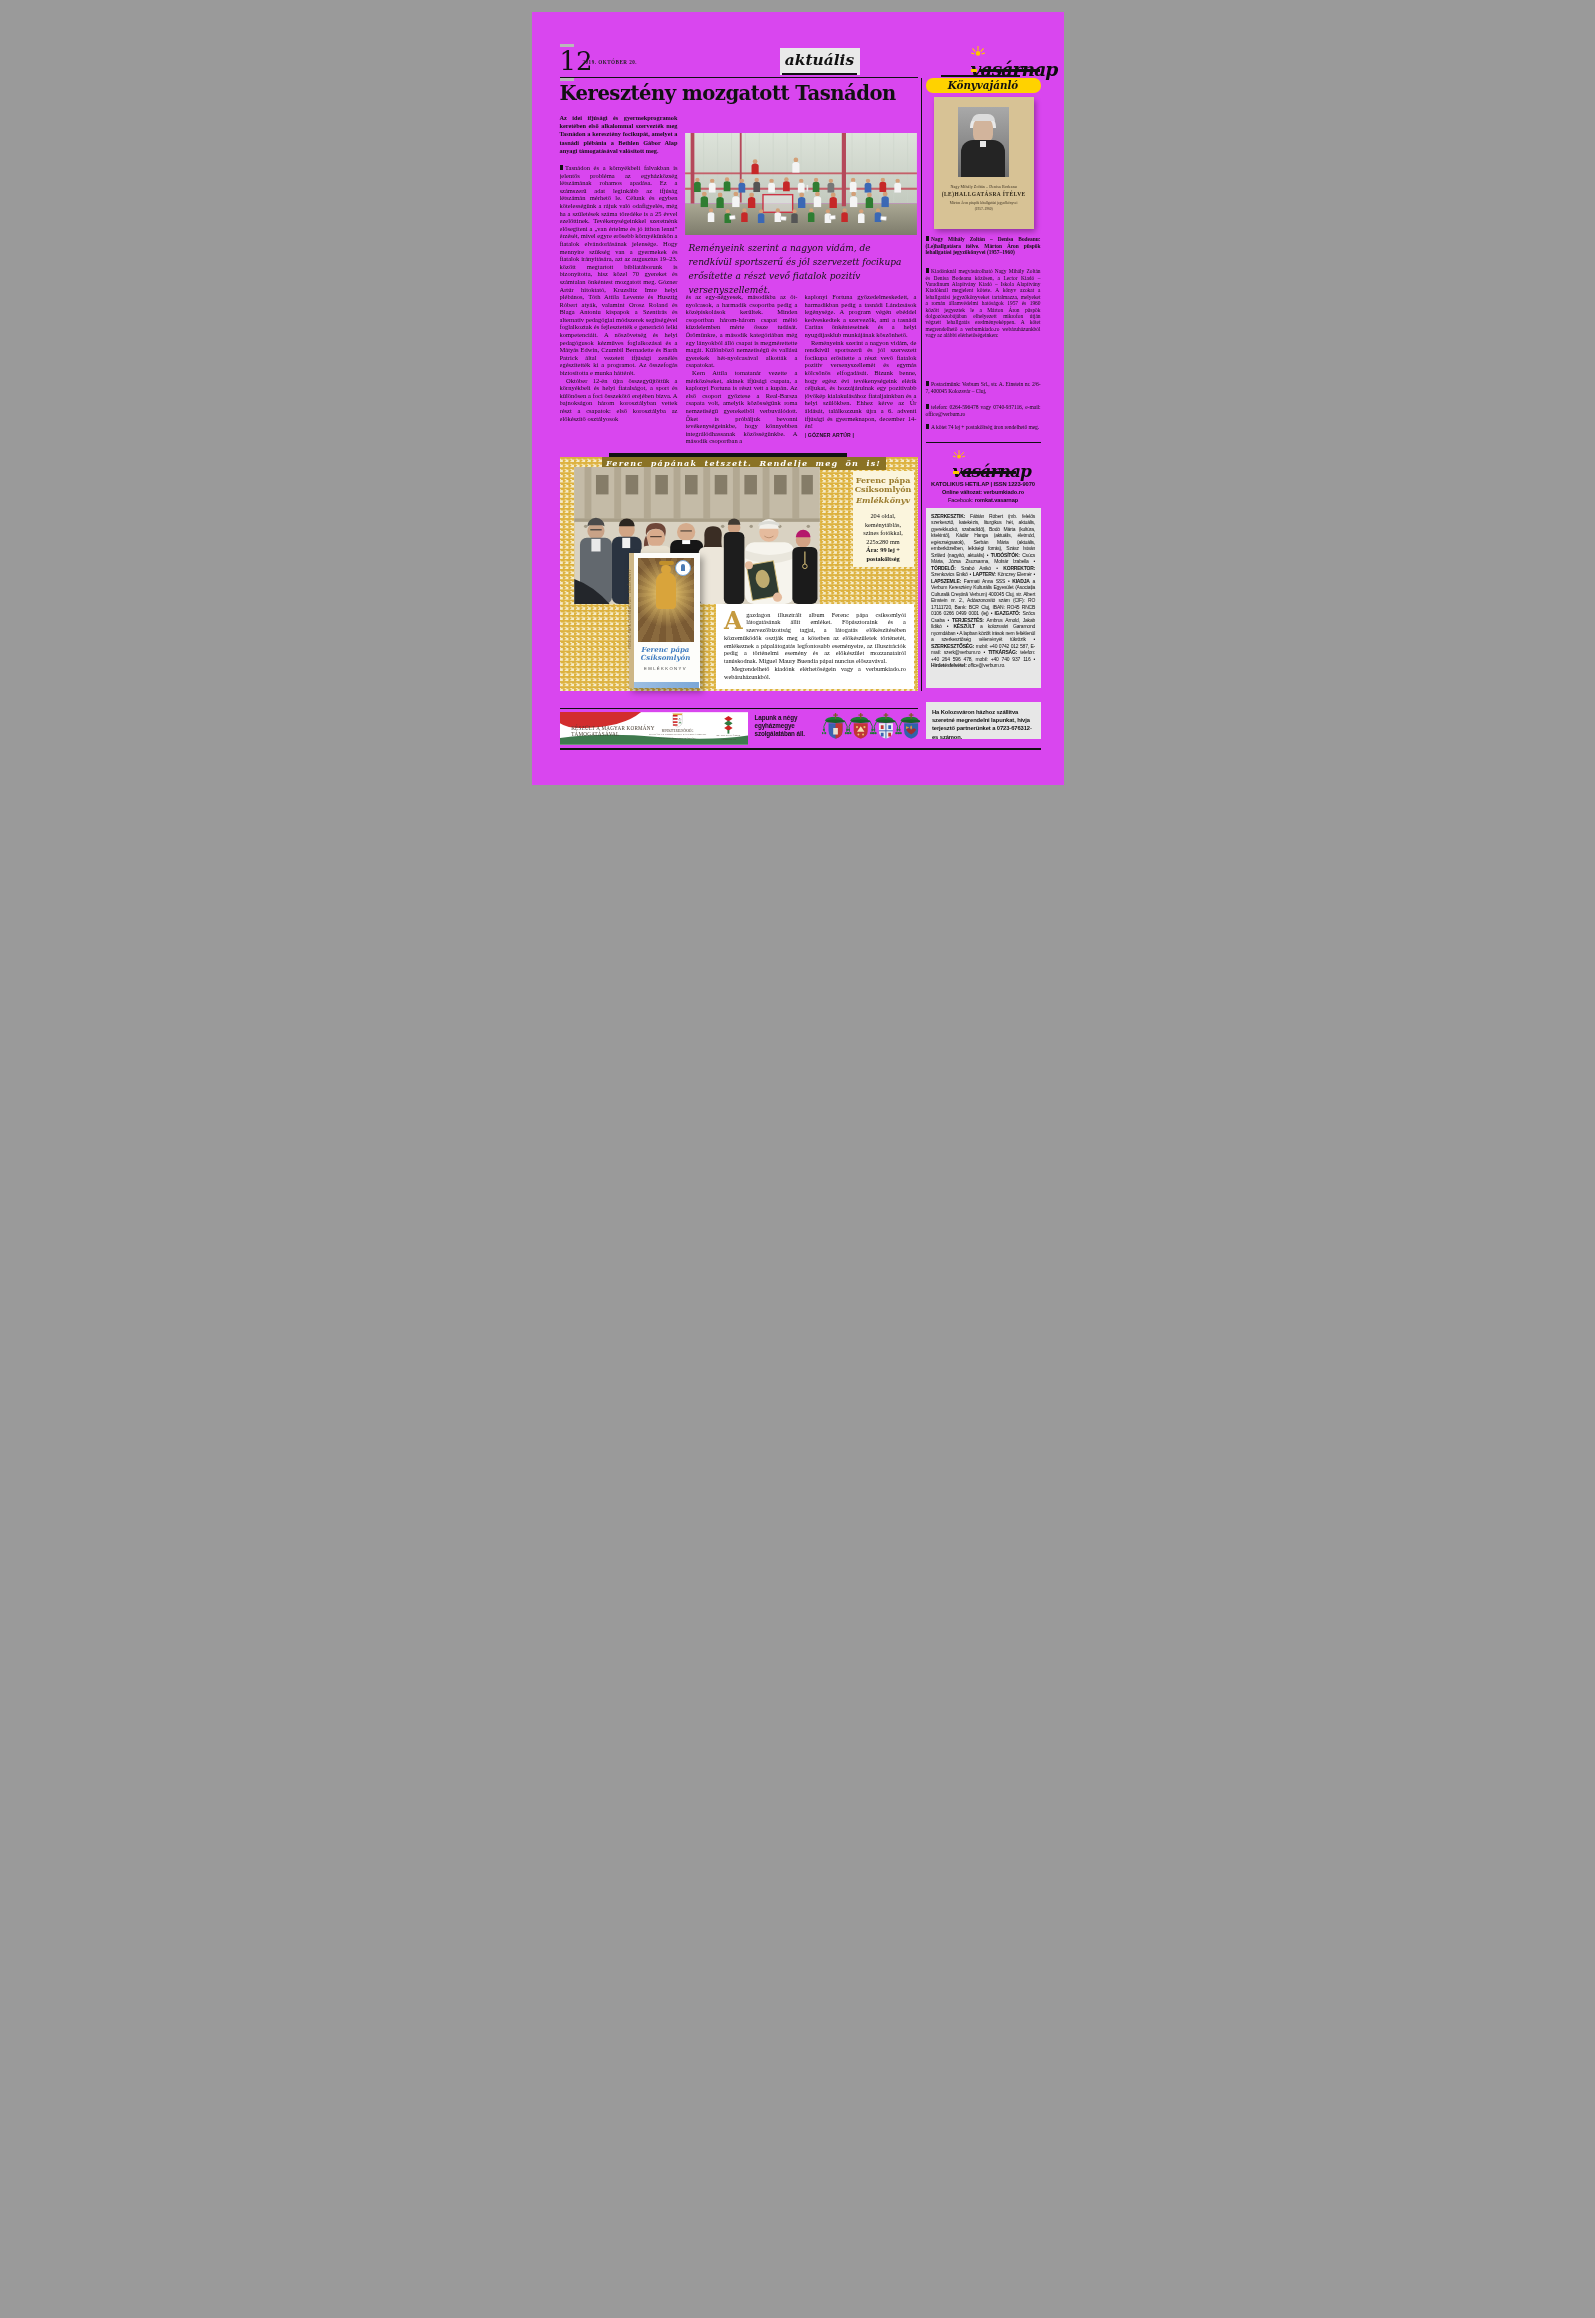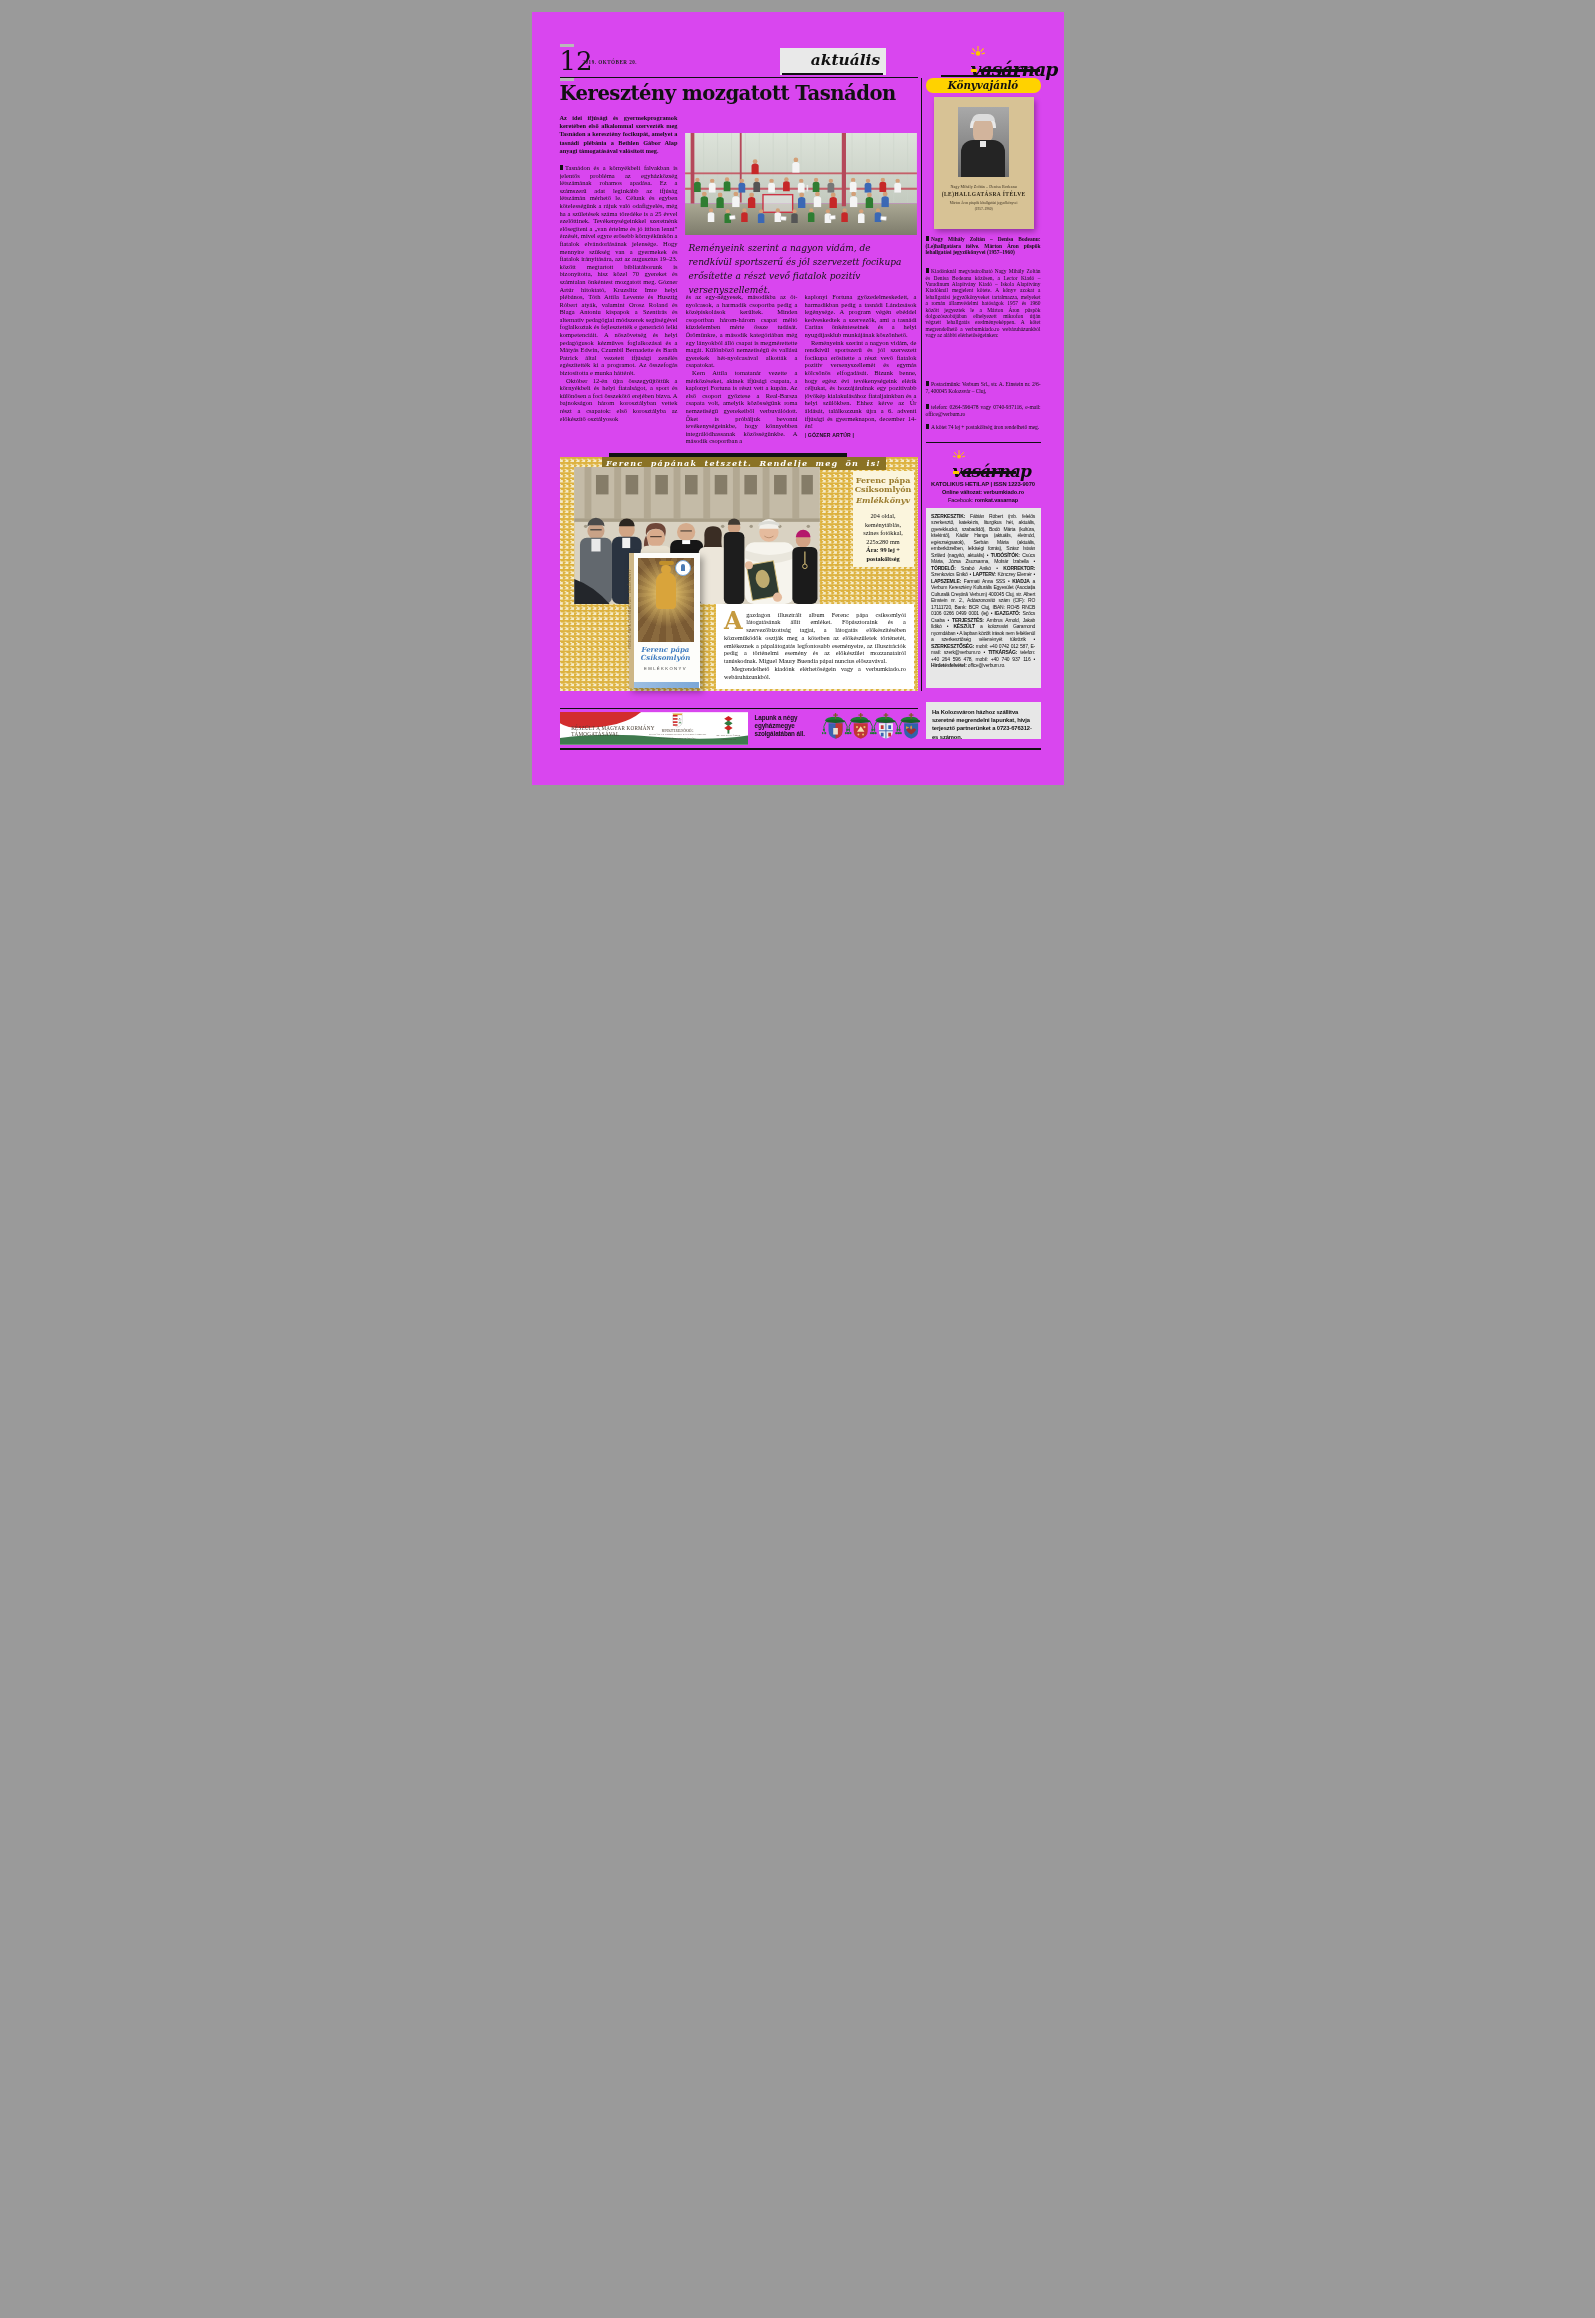--- a/index.html
+++ b/index.html
@@ -3,21 +3,21 @@
 <meta charset="utf-8">
 <style>
   html,body{margin:0;padding:0;background:#9a9a9a;}
   #page{position:relative;width:532px;height:773px;background:#d946ef;margin:12px auto;
         font-family:"Liberation Serif",serif;color:#111;overflow:hidden;}
   .abs{position:absolute;}
   
   .pgnum{font-family:"DejaVu Serif",serif;font-size:26px;font-weight:400;line-height:1;color:#111;}
   .graybar{background:#b9b9b9;height:3.3px;width:14px;}
   .date{font-size:5.1px;letter-spacing:0.5px;font-variant:small-caps;font-weight:bold;color:#222;}
-  .sectionbox{background:#e9e9e9;width:80px;height:27px;text-align:center;padding-left:26px;}
+  .sectionbox{background:#e9e9e9;width:80px;height:27px;text-align:center;}
   .sectionbox .t{font-style:italic;font-weight:bold;font-size:15.4px;font-family:"DejaVu Serif",serif;line-height:24px;}
   .sectionbox .bar{position:absolute;left:2.3px;right:2.3px;bottom:0;height:2.3px;background:#111;}
   .vlogo{position:relative;font-family:"DejaVu Serif",serif;font-style:italic;font-weight:bold;
          letter-spacing:-0.9px;color:#0d0d0d;line-height:1;}
   .vunder{position:absolute;height:2.8px;background:#111;}
   .vchip{position:absolute;height:2.8px;width:6.5px;background:#fec800;}
   .rule{background:#111;}
   
   .headline{font-family:"DejaVu Serif",serif;font-weight:bold;font-size:19.6px;letter-spacing:-0.5px;line-height:1.05;}
   .lead{font-size:6.3px;font-weight:bold;line-height:1.3;text-align:justify;}

